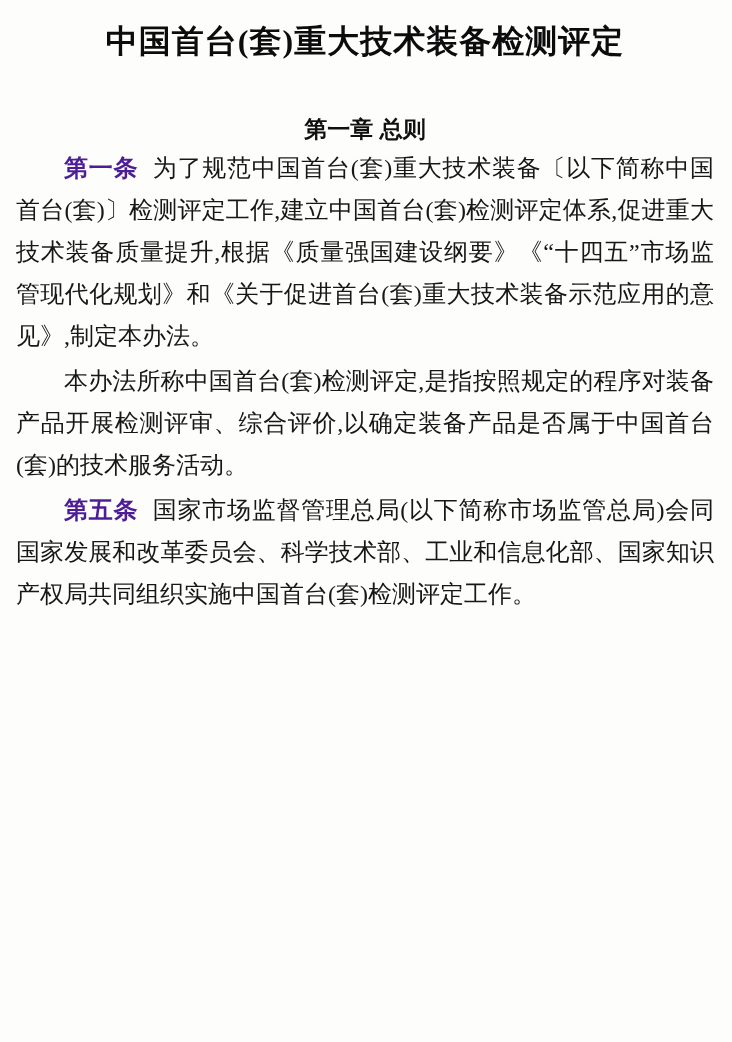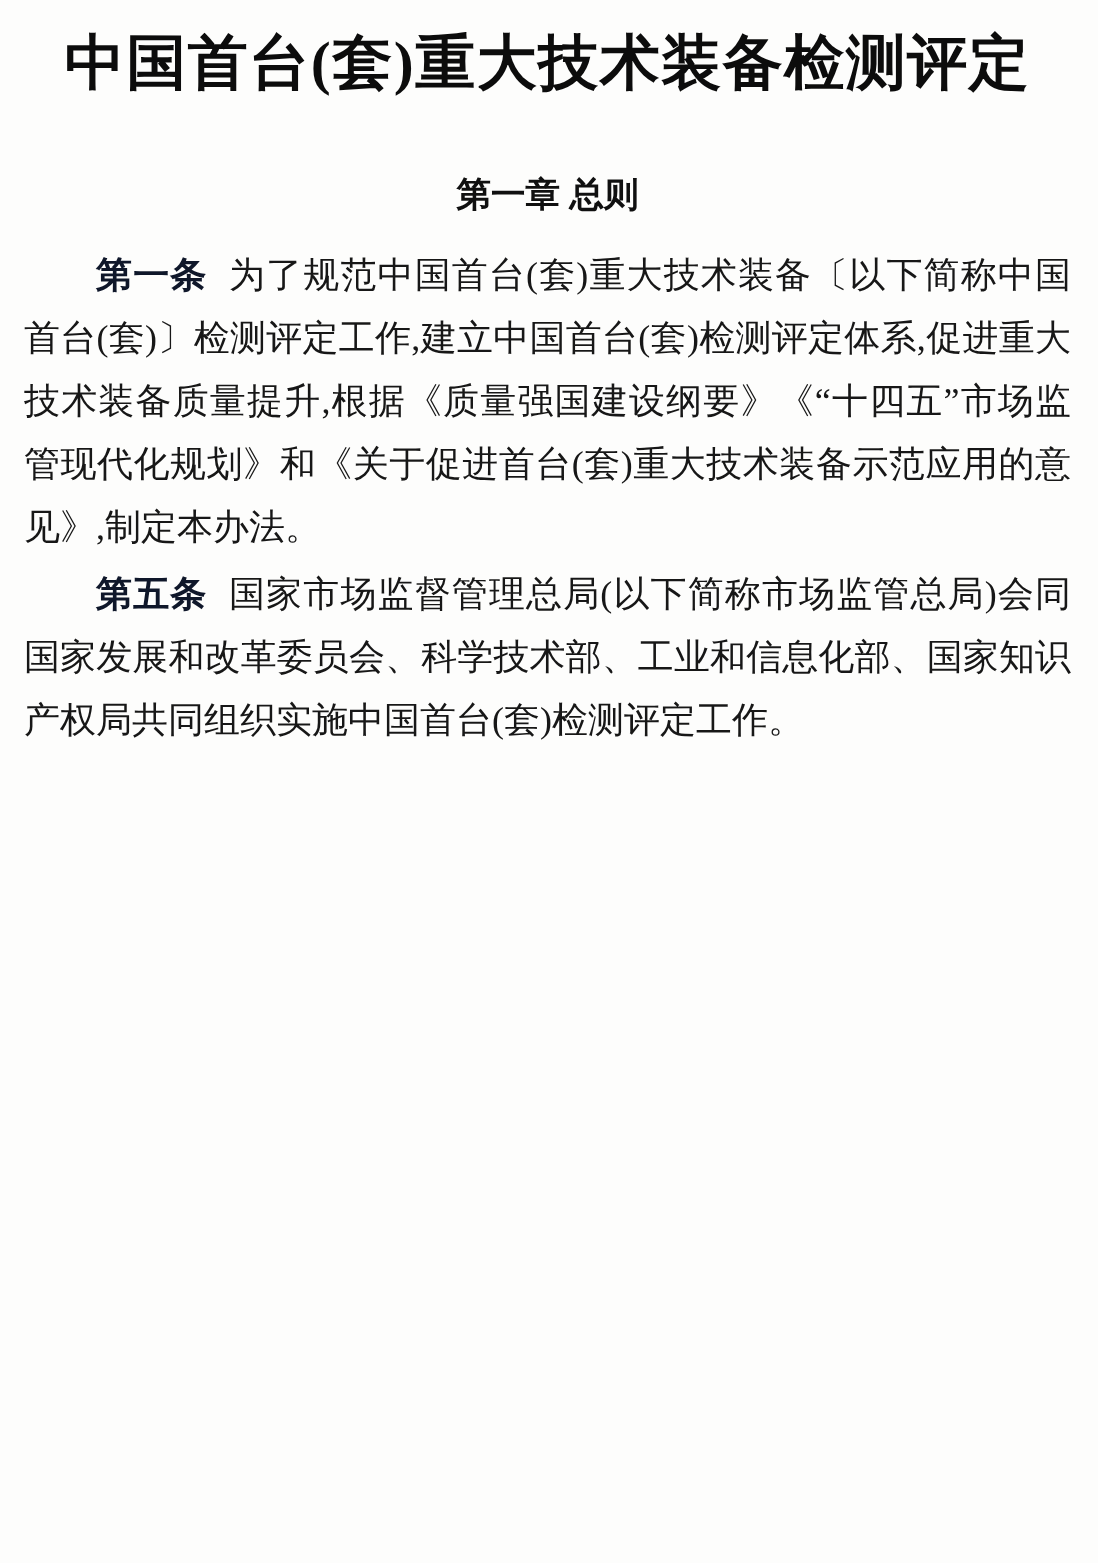--- a/index.html
+++ b/index.html
@@ -15,52 +15,52 @@
     box-sizing: border-box;
     background: #fdfdfc;
     padding: 18px 18px 0 16px;
     overflow: hidden;
     font-family: "Liberation Serif", "DejaVu Serif", serif;
     color: #161616;
   }
   .doc-title {
     text-align: center;
     font-weight: 700;
-    font-size: 40px;
+    font-size: 32px;
     line-height: 47px;
     letter-spacing: 1px;
     color: #0c0c0c;
     font-family: "Liberation Serif", "DejaVu Serif", serif;
   }
   .chapter-heading {
     text-align: center;
     font-weight: 700;
     font-size: 23px;
     line-height: 28px;
     margin-top: 50px;
-    margin-bottom: 20px;
+    margin-bottom: 4px;
     color: #101010;
     font-family: "Liberation Sans", "DejaVu Sans", sans-serif;
   }
   .body-text {
     margin-top: 0;
   }
   .para {
     font-size: 24px;
     line-height: 42px;
     text-align: justify;
     text-justify: inter-ideograph;
     text-indent: 2em;
     margin: 0 0 3px 0;
     color: #171717;
   }
   .para-label {
     font-weight: 700;
     margin-right: 0.6em;
-    color: #0f172a;
+    color: #4c1d95;
     font-family: "Liberation Sans", "DejaVu Sans", sans-serif;
   }
   .para-label:empty {
     display: none;
     margin-right: 0;
   }
 </style>
 </head>
 <body>
 
@@ -72,20 +72,23 @@
 
   <div class="chapter-heading">第一章 总则</div>
 
   <div class="body-text">
 
     <p class="para">
       <span class="para-label">第一条</span><span>为了规范中国首台(套)重大技术装备〔以下简称中国首台(套)〕检测评定工作,建立中国首台(套)检测评定体系,促进重大技术装备质量提升,根据《质量强国建设纲要》《“十四五”市场监管现代化规划》和《关于促进首台(套)重大技术装备示范应用的意见》,制定本办法。</span>
     </p>
 
 
+    <p class="para">
+      <span>本办法所称中国首台(套)检测评定,是指按照规定的程序对装备产品开展检测评审、综合评价,以确定装备产品是否属于中国首台(套)的技术服务活动。</span>
+    </p>
 
 
 
     <p class="para">
       <span class="para-label">第五条</span><span>国家市场监督管理总局(以下简称市场监管总局)会同国家发展和改革委员会、科学技术部、工业和信息化部、国家知识产权局共同组织实施中国首台(套)检测评定工作。</span>
     </p>
 
   </div>
 </div>
 

